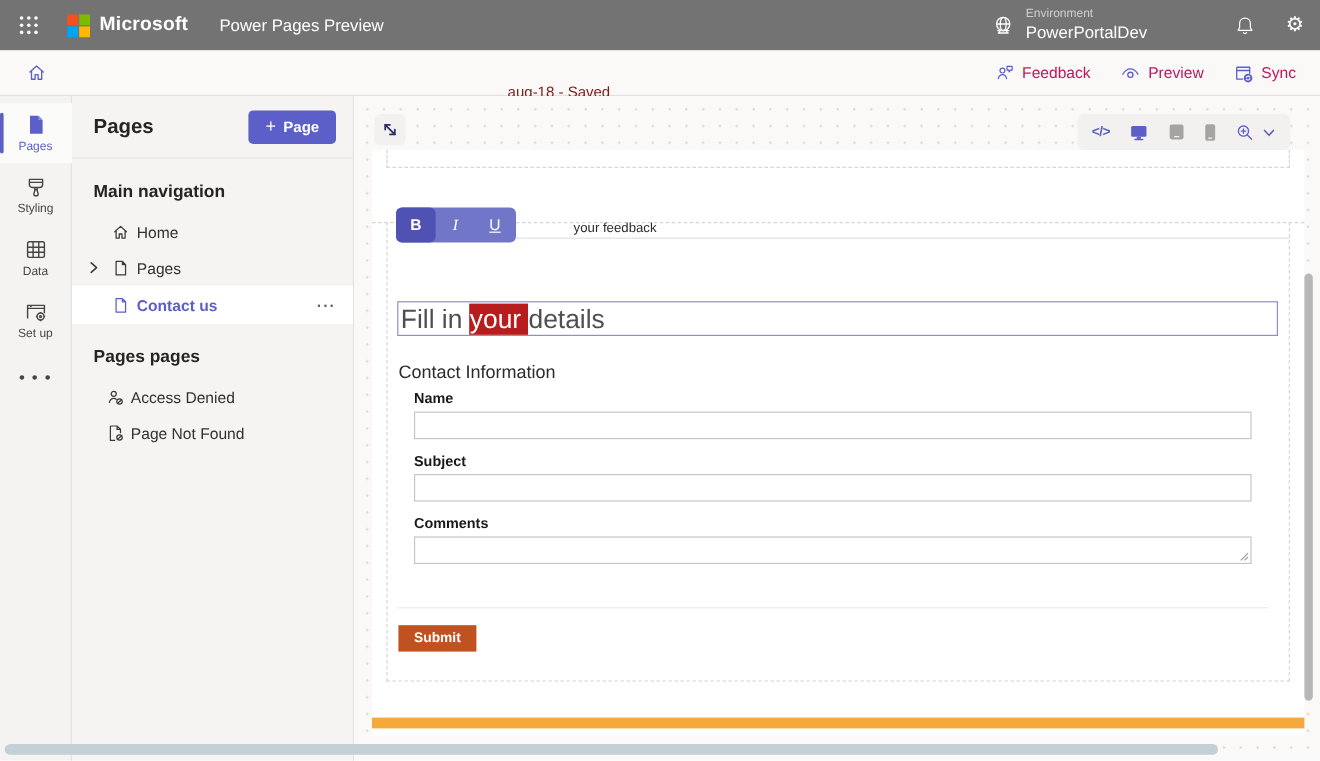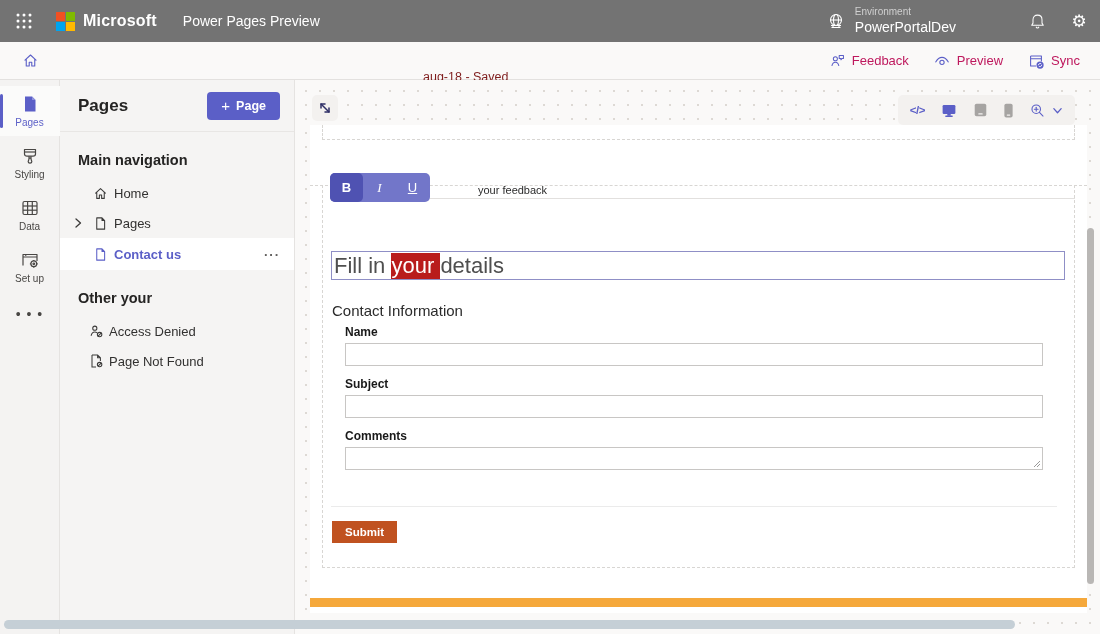--- a/index.html
+++ b/index.html
@@ -304,21 +304,21 @@
       <div class="navitem selected">
         <span class="nicon">
           <svg width="15" height="15" viewBox="0 0 20 20">
             <path d="M5 2.5 h7 l3.5 3.5 v11.5 h-10.5 z M12 2.5 v3.5 h3.5" fill="none" stroke="#5b5fc7" stroke-width="1.4" stroke-linejoin="round"></path>
           </svg>
         </span>
         <span class="nlabel">Contact us</span>
         <span class="dots">···</span>
       </div>
 
-      <div class="sb-section">Other your</div>
+      <div class="sb-section">Pages pages</div>
 
       <div class="navitem navitem2">
         <span class="nicon2">
           <svg width="16" height="16" viewBox="0 0 20 20">
             <g fill="none" stroke="#3b3a39" stroke-width="1.3" stroke-linecap="round">
               <circle cx="8.5" cy="6.5" r="2.6"></circle>
               <path d="M4 15.5 c.6 -2.8 2.3 -4.3 4.5 -4.3 1 0 1.9 .3 2.6 .9"></path>
               <circle cx="14.5" cy="14.5" r="2.8"></circle>
               <line x1="12.6" y1="16.4" x2="16.4" y2="12.6"></line>
             </g>

